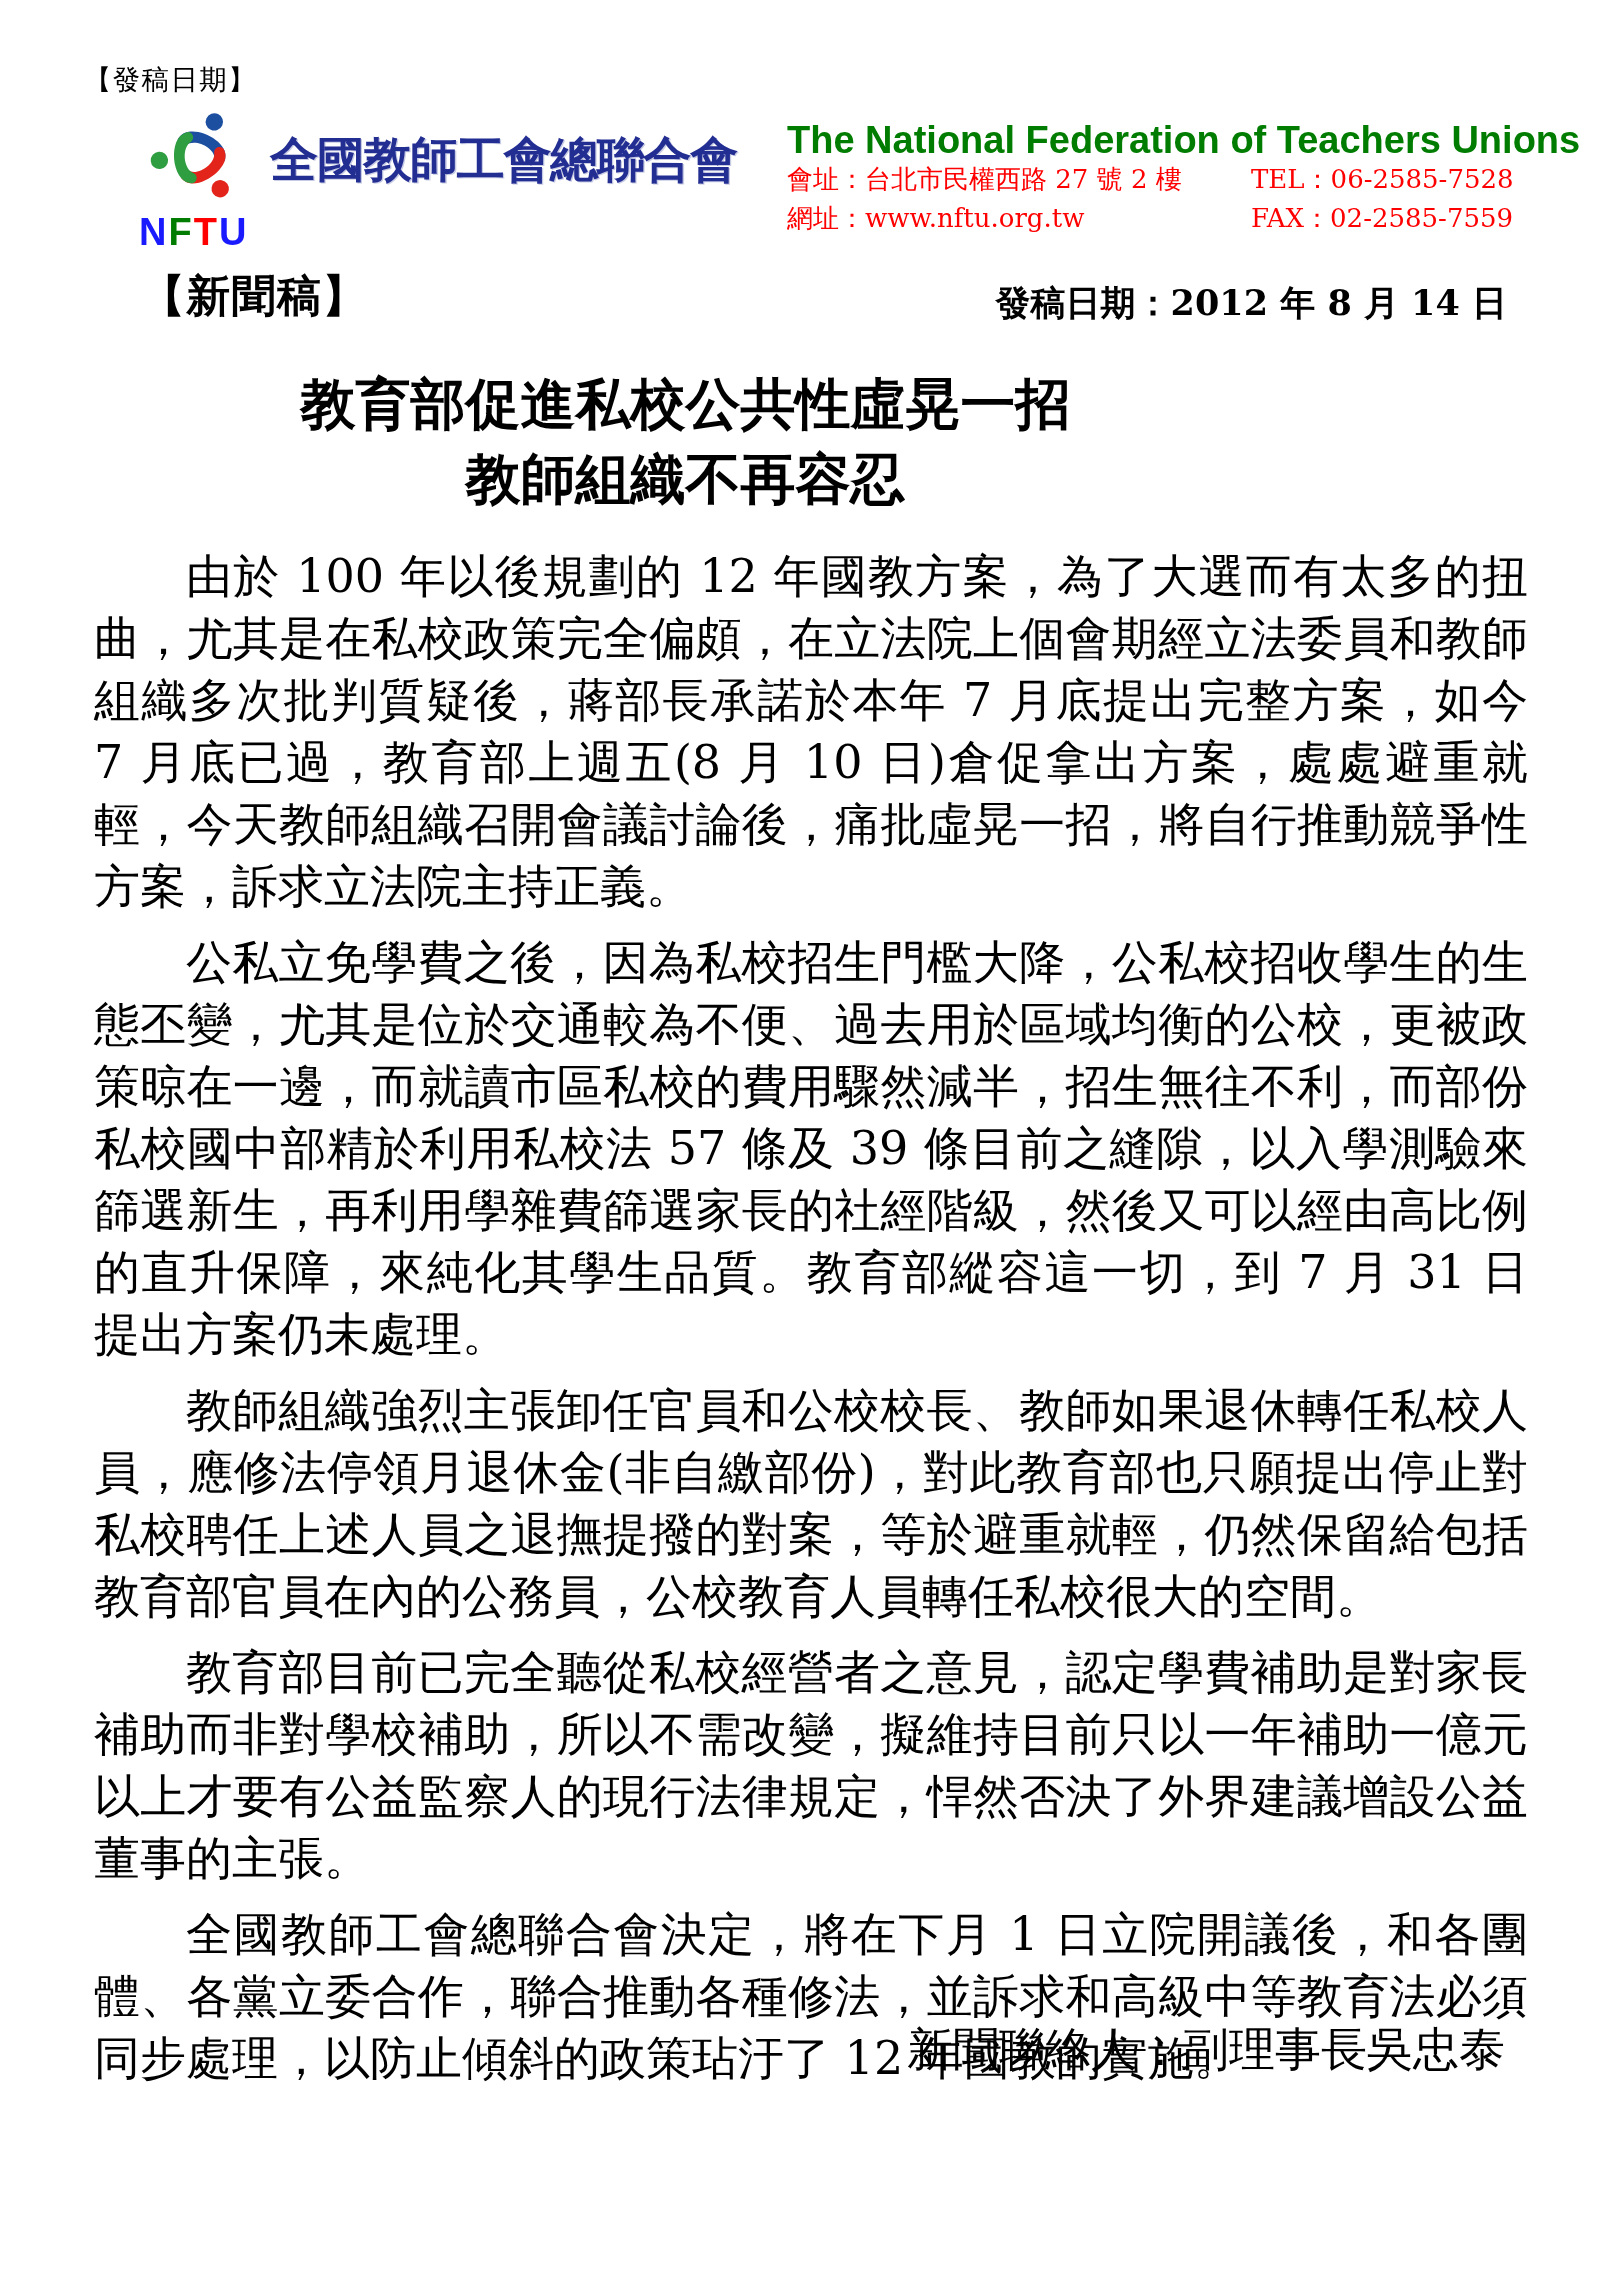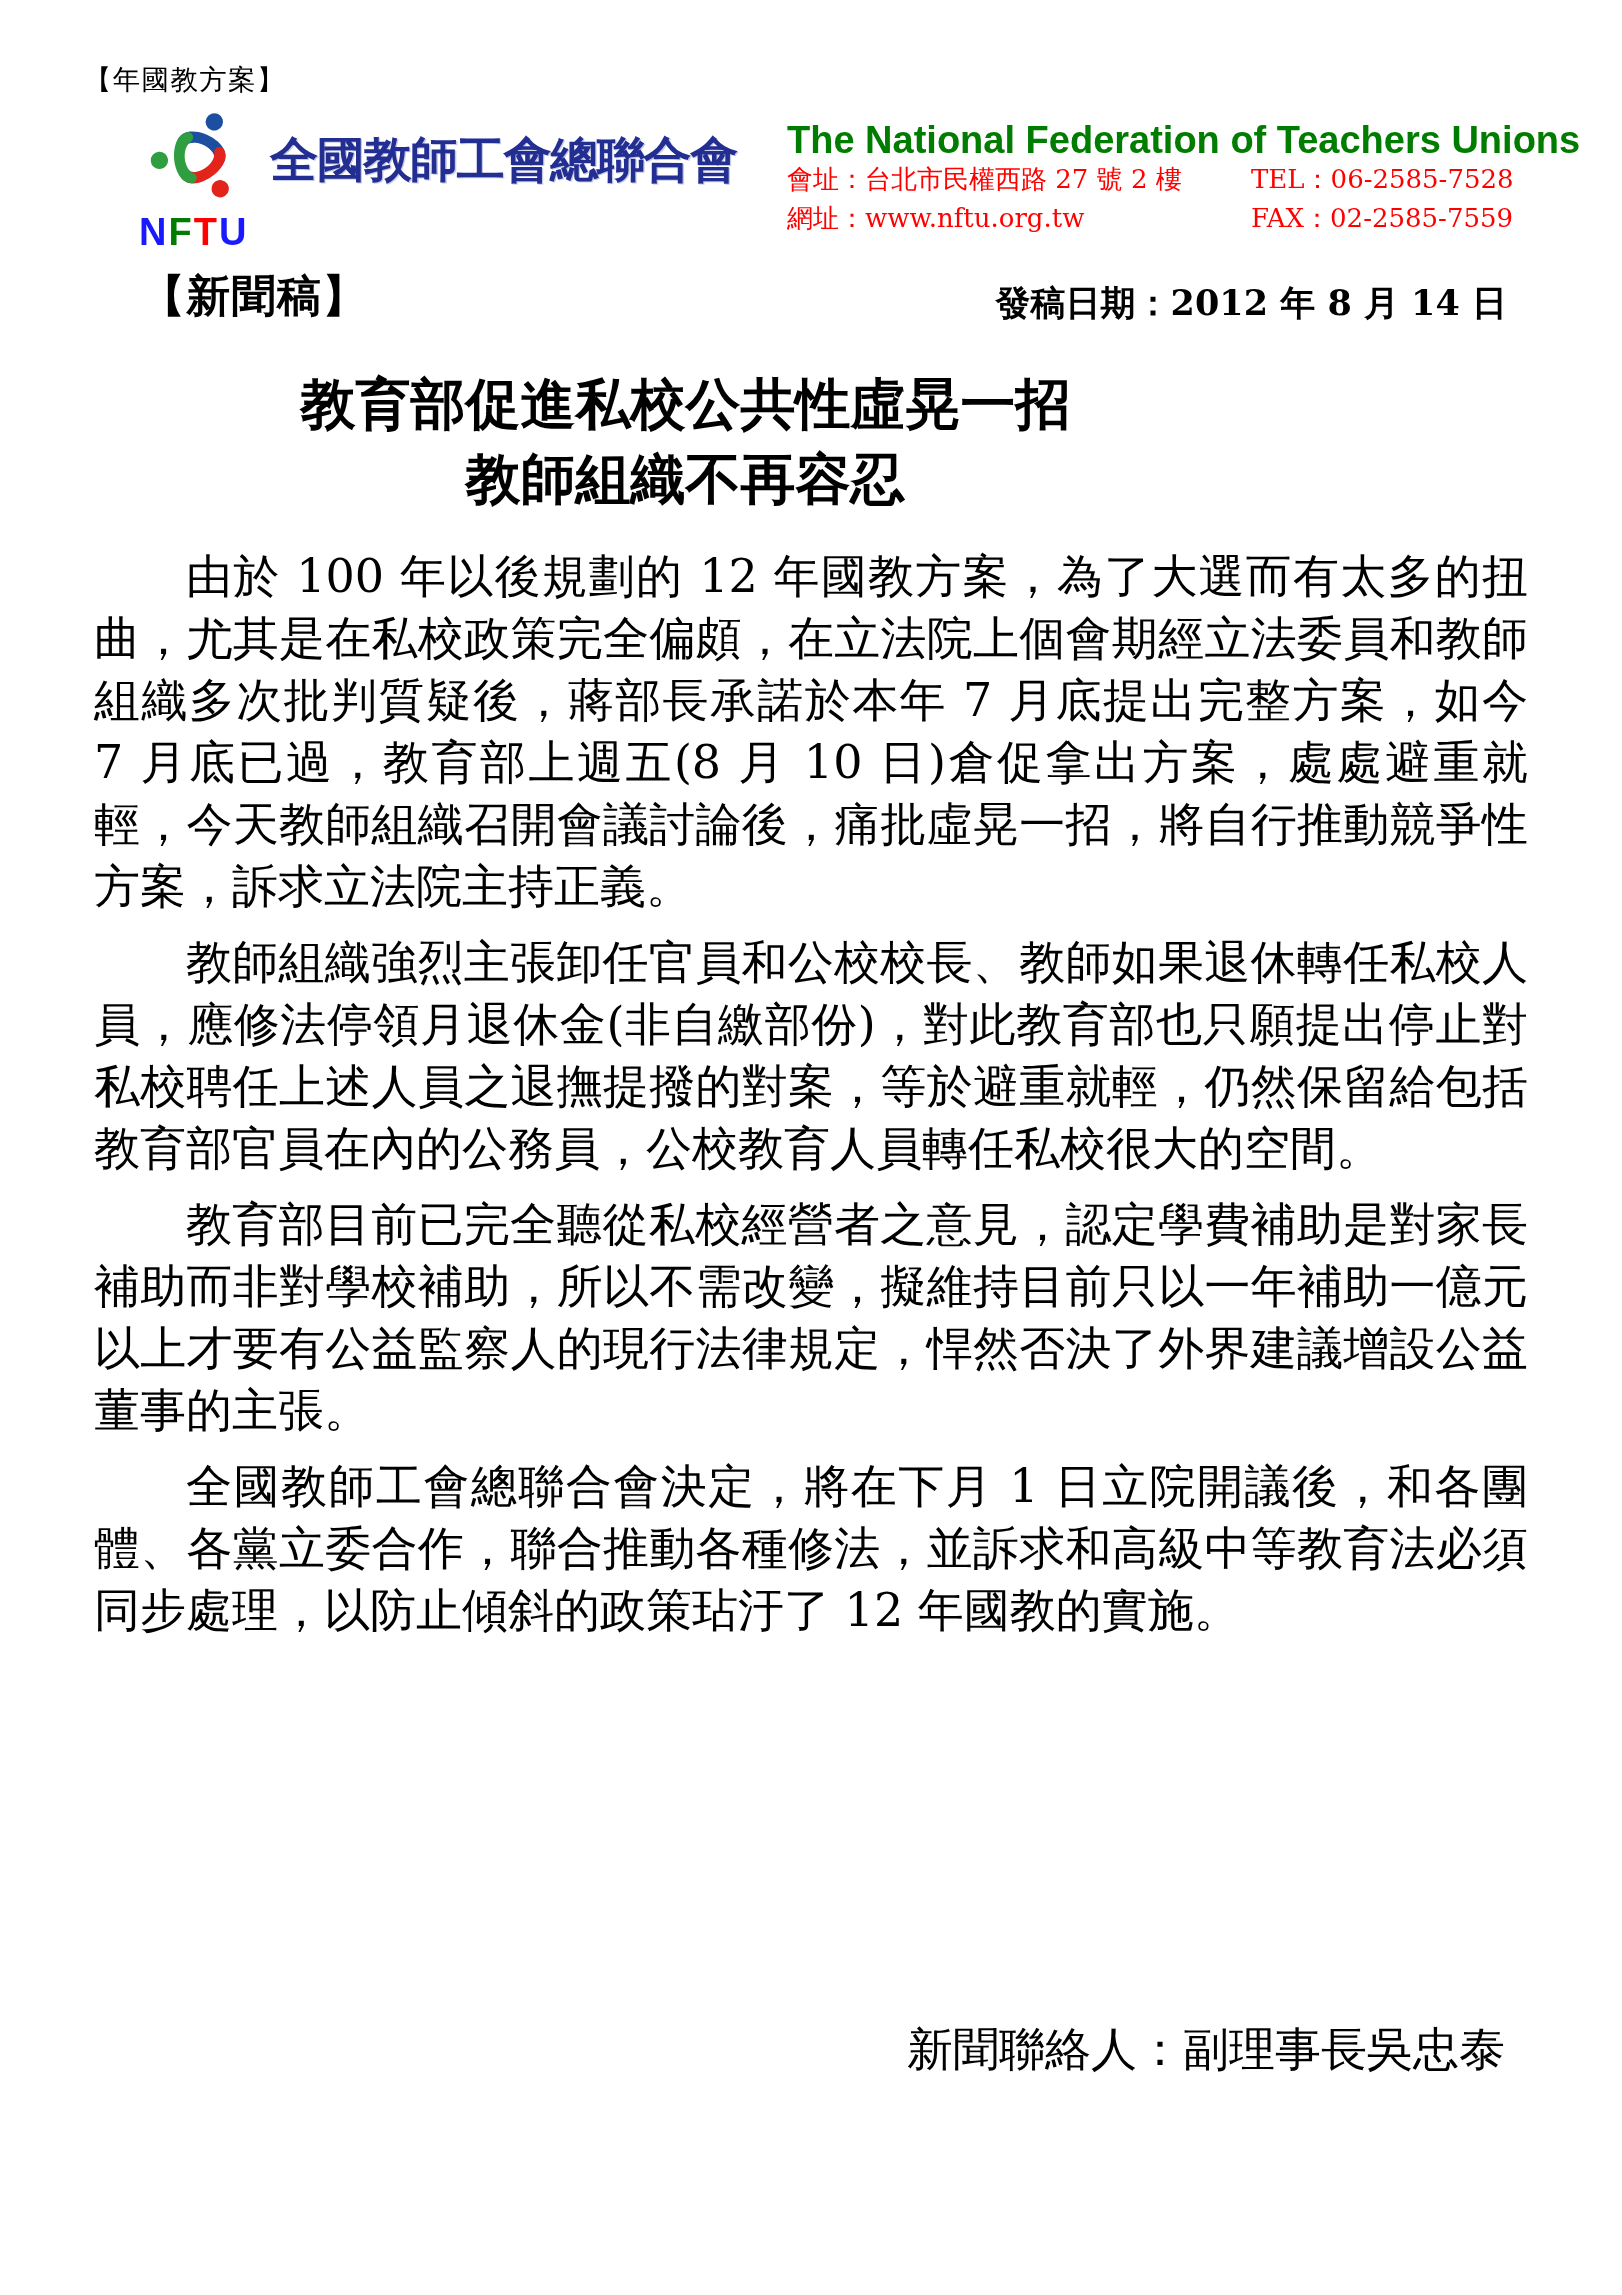--- a/index.html
+++ b/index.html
@@ -67,21 +67,21 @@
   .body-text p { margin: 14px; text-indent: 2em; }
   
   .press-contact {
     position: absolute; right: 118px; top: 2019px;
     font-size: 46px; white-space: nowrap;
   }
 </style>
 </head>
 <body>
 
-<div class="appendix">【年國教方案】</div>
+<div class="appendix">【發稿日期】</div>
 
 <div>
   <svg class="logo-graphic" width="128" height="98" viewBox="-62 -62 124 124" aria-hidden="true">
     <defs>
       <g id="fig">
         <circle cx="0" cy="-26" r="11"></circle>
         <path d="M -32 10 C -27 -13 27 -13 32 10 C 35 17 25 23 20 16 C 14 3 -14 3 -20 16 C -25 23 -35 17 -32 10 Z"></path>
       </g>
     </defs>
     <use href="#fig" fill="#1d4fa1" transform="rotate(25) translate(0,-23)"></use>
@@ -111,19 +111,20 @@
 <div class="release-tag">【新聞稿】</div>
 <div class="release-date">發稿日期：2012 年 8 月 14 日</div>
 
 <div class="doc-title">
   <div>教育部促進私校公共性虛晃一招</div>
   <div>教師組織不再容忍</div>
 </div>
 
 <div class="body-text">
   <p>由於 100 年以後規劃的 12 年國教方案，為了大選而有太多的扭曲，尤其是在私校政策完全偏頗，在立法院上個會期經立法委員和教師組織多次批判質疑後，蔣部長承諾於本年 7 月底提出完整方案，如今 7 月底已過，教育部上週五(8 月 10 日)倉促拿出方案，處處避重就輕，今天教師組織召開會議討論後，痛批虛晃一招，將自行推動競爭性方案，訴求立法院主持正義。</p>
+  <p>公私立免學費之後，因為私校招生門檻大降，公私校招收學生的生態丕變，尤其是位於交通較為不便、過去用於區域均衡的公校，更被政策晾在一邊，而就讀市區私校的費用驟然減半，招生無往不利，而部份私校國中部精於利用私校法 57 條及 39 條目前之縫隙，以入學測驗來篩選新生，再利用學雜費篩選家長的社經階級，然後又可以經由高比例的直升保障，來純化其學生品質。教育部縱容這一切，到 7 月 31 日提出方案仍未處理。</p>
   <p>教師組織強烈主張卸任官員和公校校長、教師如果退休轉任私校人員，應修法停領月退休金(非自繳部份)，對此教育部也只願提出停止對私校聘任上述人員之退撫提撥的對案，等於避重就輕，仍然保留給包括教育部官員在內的公務員，公校教育人員轉任私校很大的空間。</p>
   <p>教育部目前已完全聽從私校經營者之意見，認定學費補助是對家長補助而非對學校補助，所以不需改變，擬維持目前只以一年補助一億元以上才要有公益監察人的現行法律規定，悍然否決了外界建議增設公益董事的主張。</p>
   <p>全國教師工會總聯合會決定，將在下月 1 日立院開議後，和各團體、各黨立委合作，聯合推動各種修法，並訴求和高級中等教育法必須同步處理，以防止傾斜的政策玷汙了 12 年國教的實施。</p>
 </div>
 
 <div class="press-contact">新聞聯絡人：副理事長吳忠泰</div>
 
 
 </body></html>

